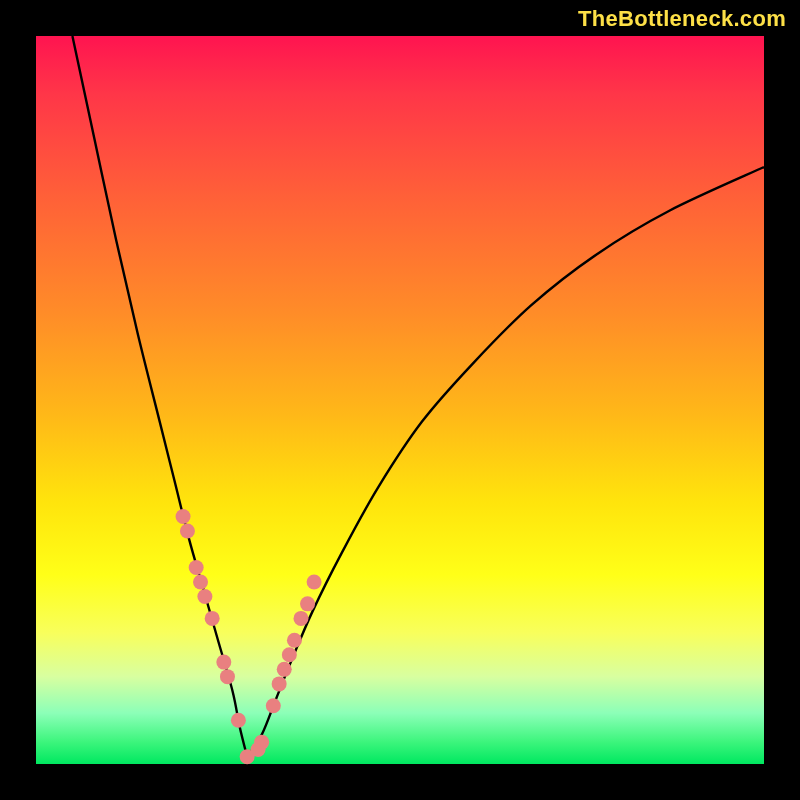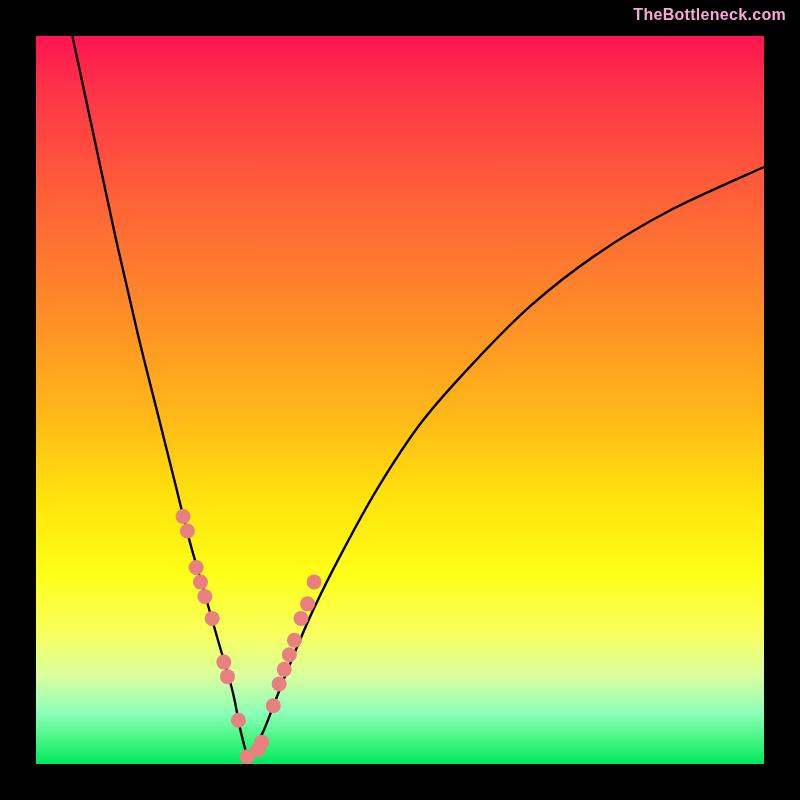--- a/index.html
+++ b/index.html
@@ -36,23 +36,23 @@
       #d8ffa0 88%,
       #8cffb8 93%,
       #3cf57c 97%,
       #00e860 100%);
   }
   .watermark {
     position: absolute;
     top: 6px;
     right: 14px;
     font-family: Arial, Helvetica, sans-serif;
-    font-size: 16px;
+    font-size: 22px;
     font-weight: 600;
-    color: #f9a8d4;
+    color: #fde047;
     letter-spacing: 0.3px;
     z-index: 10;
   }
   svg.curves {
     position: absolute;
     left: 0;
     top: 0;
     width: 728px;
     height: 728px;
     overflow: visible;

